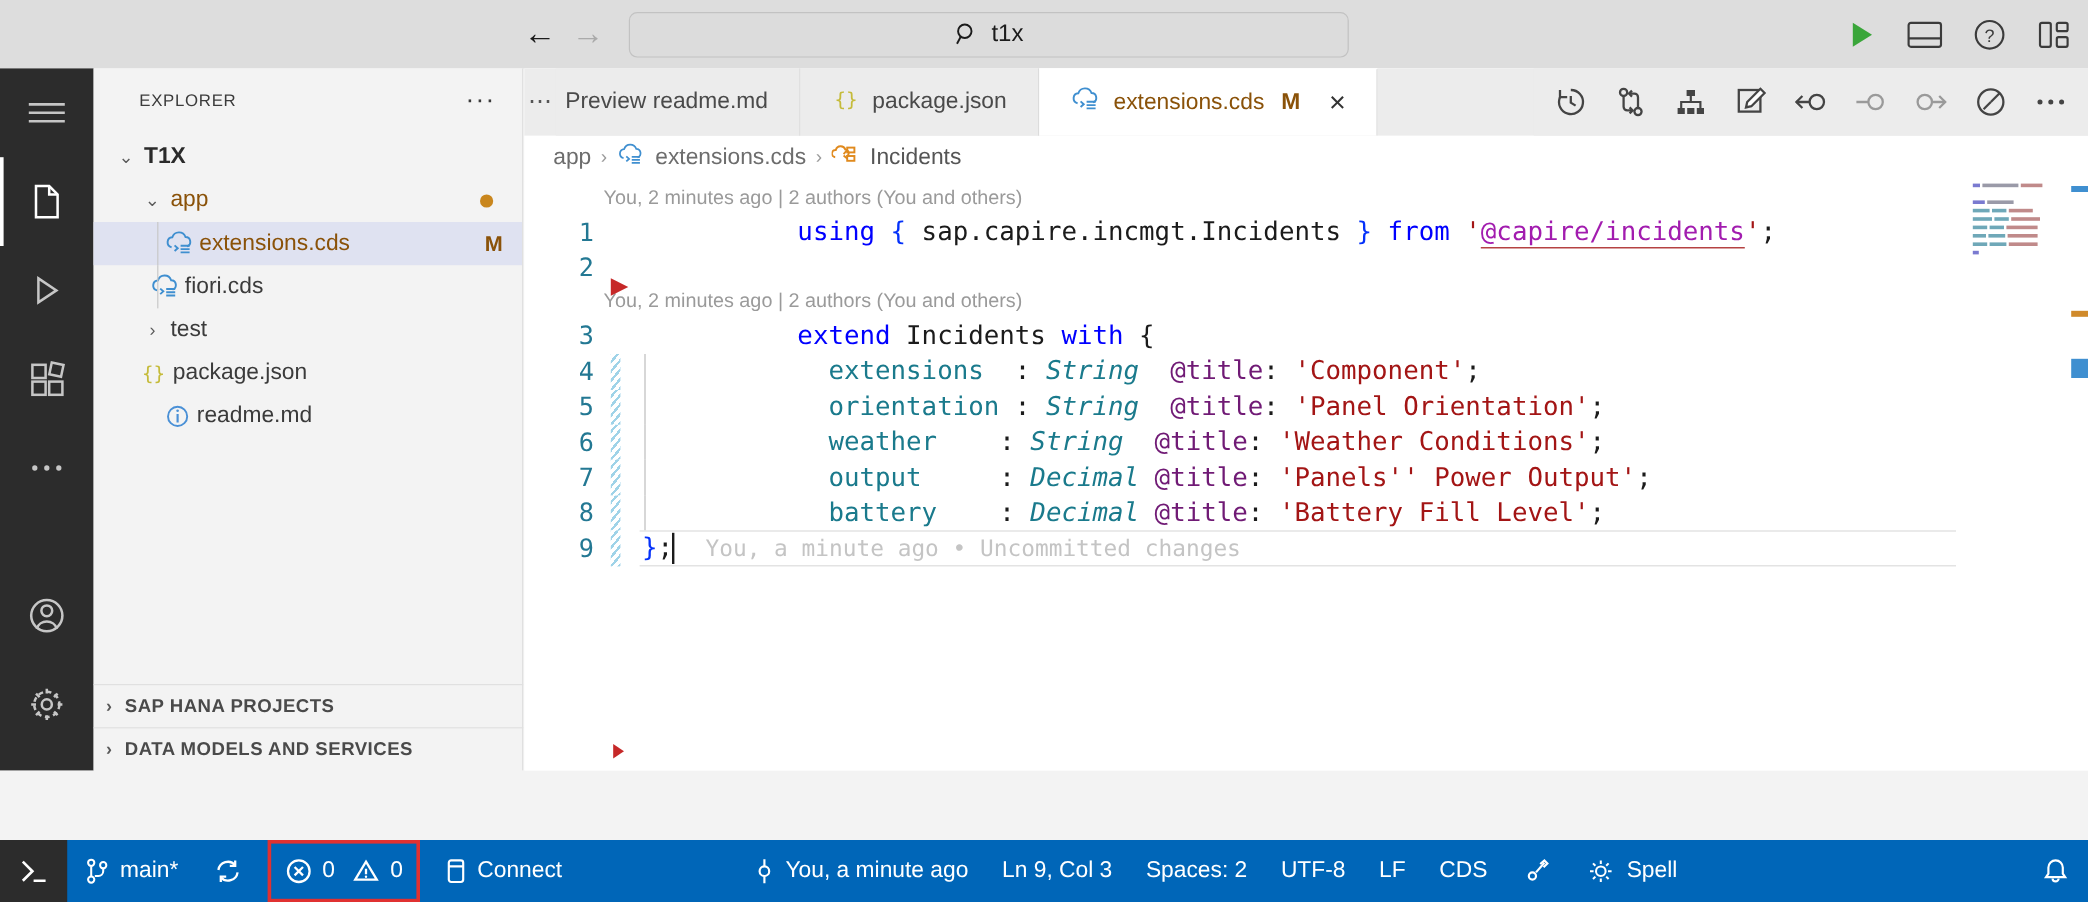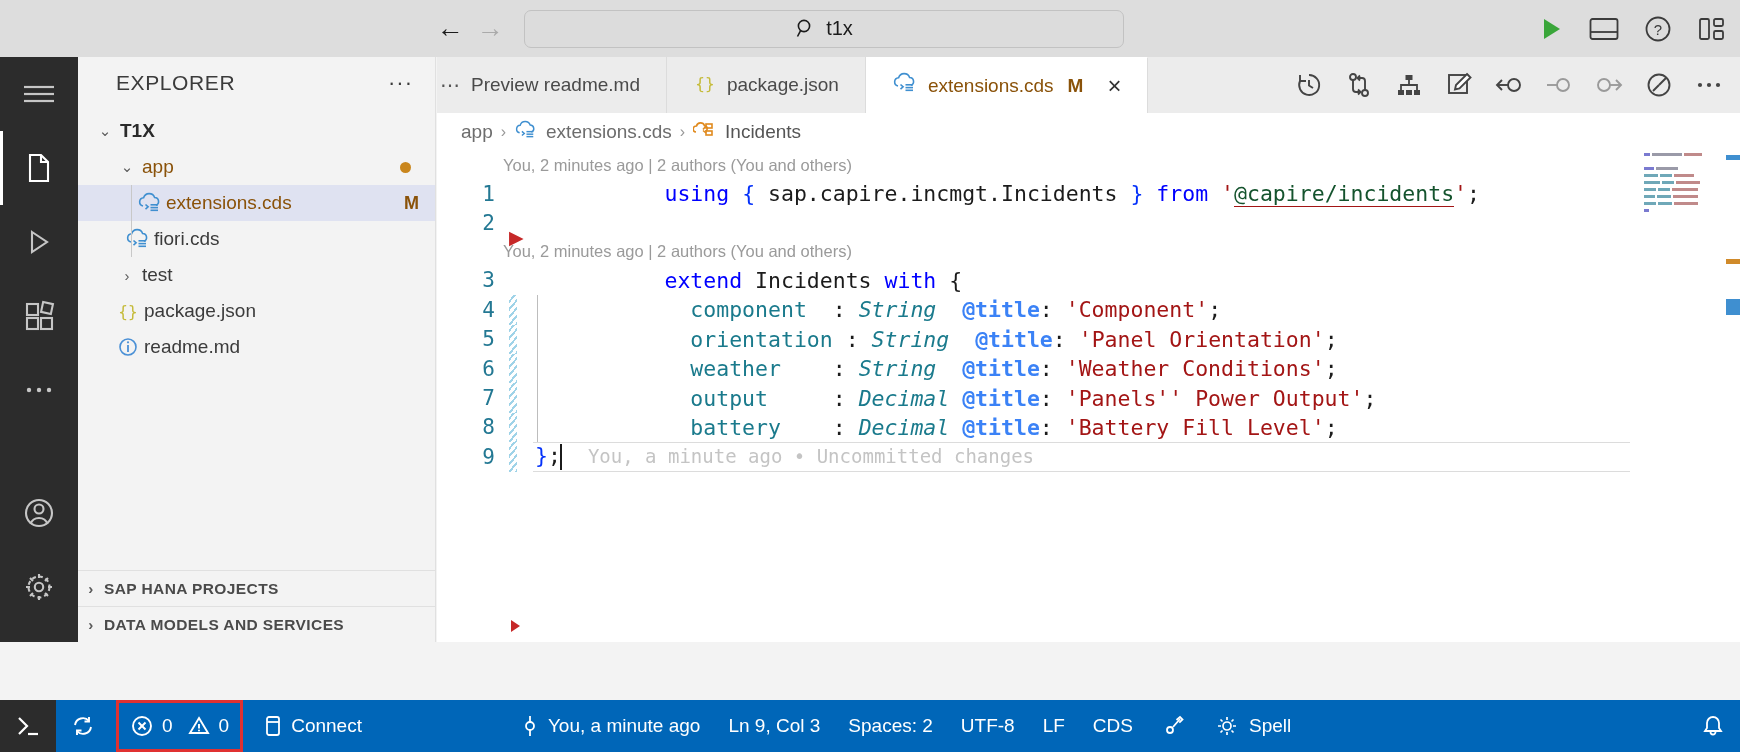--- a/index.html
+++ b/index.html
@@ -69,21 +69,21 @@
     width: 358px; height: 585px;
     background: #f3f3f3;
     border-right: 1px solid #e0e0e0;
   }
   .sb-header {
     height: 52px;
     display: flex; align-items: center;
     padding: 0 22px 0 38px;
     justify-content: space-between;
   }
-  .sb-title { font-size: 21px; color: #3b3b3b; letter-spacing: 0.6px; }
+  .sb-title { font-size: 14px; color: #3b3b3b; letter-spacing: 0.6px; }
   .sb-more { font-size: 22px; color: #3b3b3b; letter-spacing: 1px; line-height: 10px; }
   .tree { padding-top: 4px; }
   .tree-row {
     height: 36px;
     display: flex; align-items: center;
     font-size: 19px; color: #3b3b3b;
     position: relative;
     white-space: nowrap;
   }
   .tree-row.selected { background: #dfe2f1; }
@@ -224,25 +224,25 @@
   .cur-line-border {
     position: absolute; left: 96px; right: 110px;
     height: 1px; background: #dcdcdc;
   }
 
   
   .t-kw    { color: #0000ff; }
   .t-ident { color: #1b1b1b; }
   .t-prop  { color: #1a7a8c; }
   .t-type  { color: #1a7a8c; font-style: italic; }
-  .t-anno  { color: #3b82f6; font-weight: bold; }
+  .t-anno  { color: #701a75; }
   .t-str   { color: #a31515; }
   .t-punc  { color: #1b1b1b; }
   .t-brace { color: #0431fa; }
-  .t-link  { color: #14532d; border-bottom: 1px solid #a31515; }
+  .t-link  { color: #a21caf; border-bottom: 1px solid #a31515; }
 
   .minimap {
     position: absolute; right: 14px; top: 0;
     width: 82px; height: 491px;
   }
   .mm-lines { position: absolute; top: 2px; left: 0; width: 82px; }
   .mm-row { height: 5px; display: flex; gap: 2px; margin-bottom: 2px; }
   .mm-seg { height: 3px; }
   .scroll-deco {
     position: absolute; right: 0; top: 0;
@@ -429,21 +429,21 @@
 
       <div class="tree-row" style="padding-left:36px">
         <span class="ficon">
           <svg width="26" height="22" viewBox="0 0 26 22">
             <text x="13" y="17" font-size="16" text-anchor="middle" fill="#c5bb3a" font-family="DejaVu Sans Mono, monospace">{}</text>
           </svg>
         </span>
         <span class="tree-label">package.json</span>
       </div>
 
-      <div class="tree-row" style="padding-left:36px">
+      <div class="tree-row" style="padding-left:56px">
         <span class="ficon">
           <svg width="26" height="22" viewBox="0 0 26 22">
             <circle cx="13" cy="11" r="8" fill="none" stroke="#4a90d6" stroke-width="1.6"></circle>
             <line x1="13" y1="9" x2="13" y2="16" stroke="#4a90d6" stroke-width="1.8"></line>
             <circle cx="13" cy="6.3" r="1.1" fill="#4a90d6"></circle>
           </svg>
         </span>
         <span class="tree-label">readme.md</span>
       </div>
     </div>
@@ -612,21 +612,21 @@
         <span class="code-text">
           <span class="t-kw">extend </span><span class="t-ident">Incidents</span><span class="t-kw"> with </span><span class="t-punc">{</span>
         </span>
       </div>
 
       <div class="code-line">
         <span class="gutter">4</span>
         <span class="diffbar"></span>
         <span class="fold-guide"></span>
         <span class="code-text">
-          <span class="t-prop">  component  </span><span class="t-punc">: </span><span class="t-type">String </span><span class="t-anno"> @title</span><span class="t-punc">: </span><span class="t-str">'Component'</span><span class="t-punc">;</span>
+          <span class="t-prop">  extensions  </span><span class="t-punc">: </span><span class="t-type">String </span><span class="t-anno"> @title</span><span class="t-punc">: </span><span class="t-str">'Component'</span><span class="t-punc">;</span>
         </span>
       </div>
 
       <div class="code-line">
         <span class="gutter">5</span>
         <span class="diffbar"></span>
         <span class="fold-guide"></span>
         <span class="code-text">
           <span class="t-prop">  orientation</span><span class="t-punc"> : </span><span class="t-type">String </span><span class="t-anno"> @title</span><span class="t-punc">: </span><span class="t-str">'Panel Orientation'</span><span class="t-punc">;</span>
         </span>
@@ -724,20 +724,29 @@
   </div>
 
   <div class="statusbar">
     <div class="sb-left-icon">
       <svg width="26" height="24" viewBox="0 0 26 24">
         <path d="M4 4 l8 8 l-8 8" fill="none" stroke="#ffffff" stroke-width="2.2"></path>
         <line x1="13" y1="20" x2="23" y2="20" stroke="#ffffff" stroke-width="2.2"></line>
       </svg>
     </div>
 
+    <div class="sb-item">
+      <svg width="22" height="24" viewBox="0 0 22 24">
+        <circle cx="6" cy="5" r="2.6" fill="none" stroke="#fff" stroke-width="1.7"></circle>
+        <circle cx="6" cy="19" r="2.6" fill="none" stroke="#fff" stroke-width="1.7"></circle>
+        <circle cx="16" cy="7" r="2.6" fill="none" stroke="#fff" stroke-width="1.7"></circle>
+        <path d="M6 8 v8 M16 10 v2 a4 4 0 0 1 -4 4 h-3" fill="none" stroke="#fff" stroke-width="1.7"></path>
+      </svg>
+      <span>main*</span>
+    </div>
 
     <div class="sb-item">
       <svg width="26" height="24" viewBox="0 0 26 24">
         <path d="M5 11 a8 8 0 0 1 14 -4" fill="none" stroke="#fff" stroke-width="1.9"></path>
         <path d="M21 13 a8 8 0 0 1 -14 4" fill="none" stroke="#fff" stroke-width="1.9"></path>
         <path d="M19 3 v4.5 h-4.5 M7 21 v-4.5 h4.5" fill="none" stroke="#fff" stroke-width="1.9"></path>
       </svg>
     </div>
 
     <div class="sb-item boxed">

